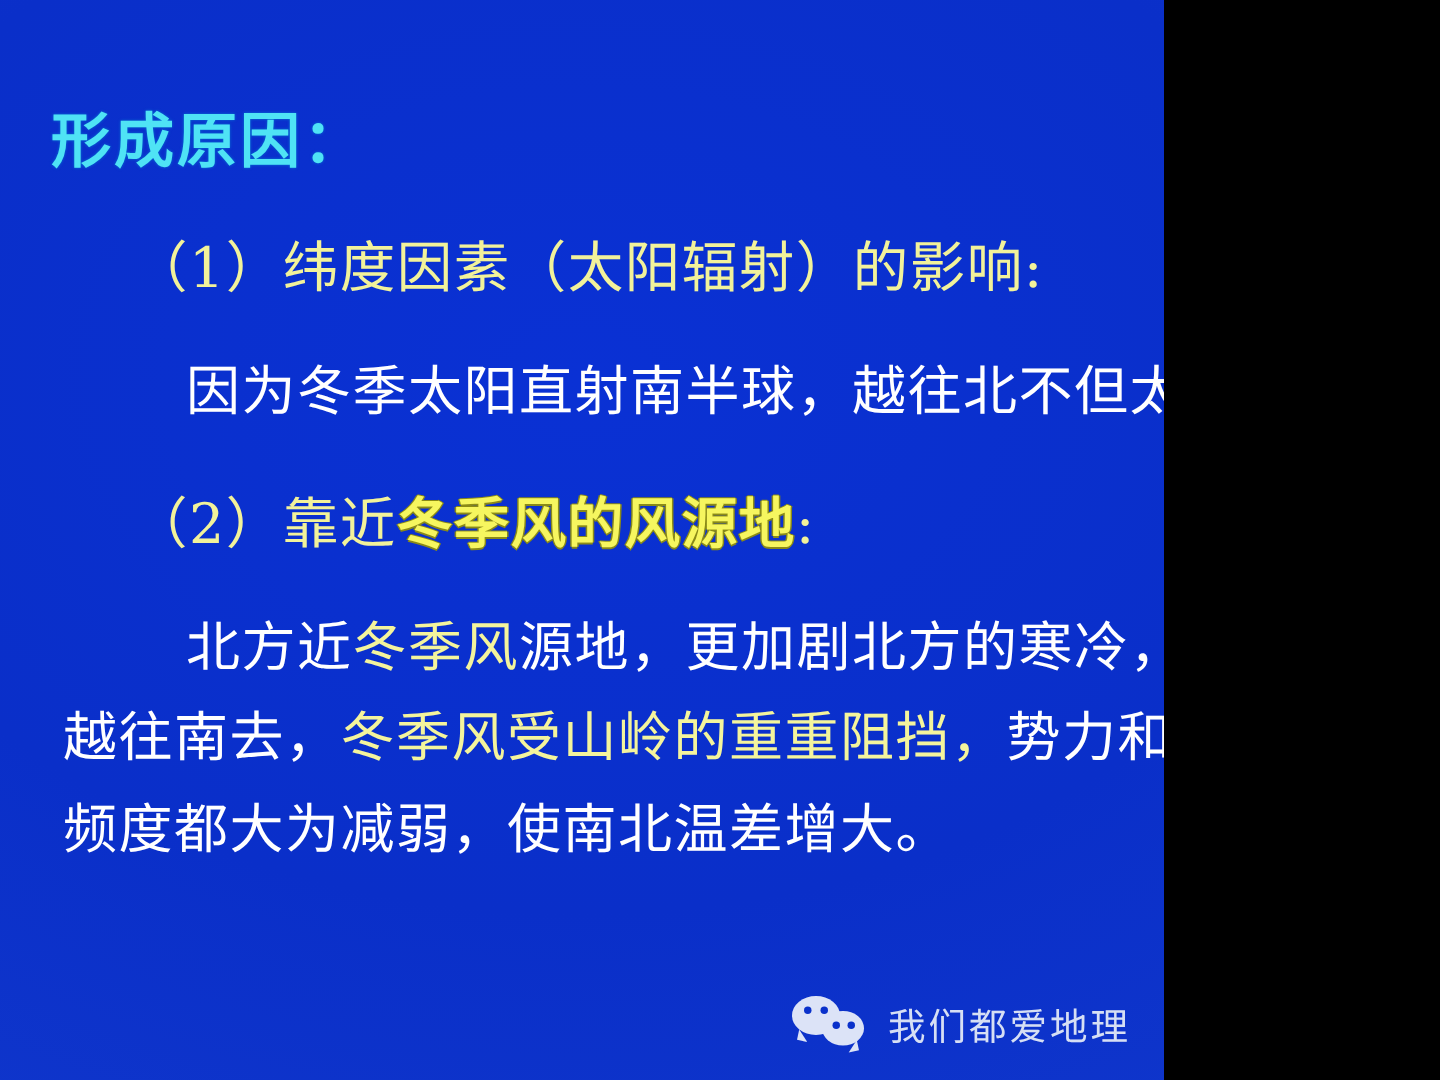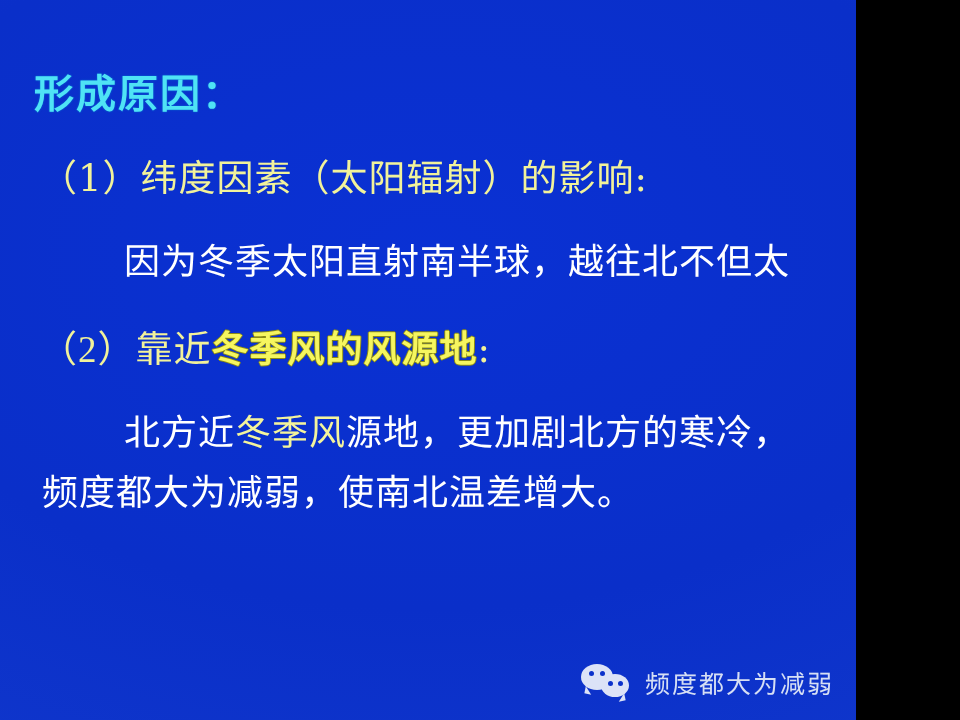--- a/index.html
+++ b/index.html
@@ -3,21 +3,21 @@
 <meta charset="utf-8">
 <title>slide</title>
 <style>
   html, body {
     margin: 0;
     padding: 0;
     background: #000;
   }
   #slide {
     position: relative;
-    width: 856px;
+    width: 776px;
     height: 720px;
     overflow: hidden;
     background: #0a31cc;
     background-image:
       radial-gradient(ellipse 120% 90% at 50% 35%, #0a31d4 0%, #0a2fc9 55%, #1138cc 100%);
     font-family: "DejaVu Serif", "Liberation Serif", serif;
     -webkit-font-smoothing: antialiased;
   }
 
   
@@ -44,21 +44,21 @@
 
   .line {
     font-size: 38px;
     line-height: 60px;
     white-space: nowrap;
     color: #ffffff;
     letter-spacing: 1px;
   }
 
   .heading {
-    padding-left: 40px;
+    padding-left: 88px;
     color: #f2f29a;
     font-size: 37px;
     line-height: 62px;
     letter-spacing: 1px;
   }
 
   .para {
     padding-left: 42px;
     font-size: 36px;
     line-height: 60px;
@@ -155,33 +155,34 @@
   <div class="body">
 
     <div class="line heading">（1）纬度因素（太阳辐射）的影响:</div>
 
     <div class="gap-1"></div>
 
     <div class="line para indent"><span style="color: rgb(255, 255, 255);">因为冬季太阳直射南半球，越往北不但太</span></div>
 
     <div class="gap-2"></div>
 
-    <div class="line heading"><span style="color: rgb(242, 242, 154); font-family: Liberation Serif, serif;">（2）靠近</span><span class="em-bold-yellow">冬季风的风源地</span><span style="color: rgb(242, 242, 154);">:</span></div>
+    <div class="line heading"><span style="color: rgb(242, 242, 154);">（2）靠近</span><span class="em-bold-yellow">冬季风的风源地</span><span style="color: rgb(242, 242, 154);">:</span></div>
 
     <div class="gap-1"></div>
 
     <div class="line para indent"><span style="color: rgb(255, 255, 255);">北方近</span><span class="em-yellow">冬季风</span><span style="color: rgb(255, 255, 255);">源地，更加剧北方的寒冷，</span></div>
+    <div class="line para"><span style="color: rgb(255, 255, 255);">越往南去，</span><span class="em-yellow">冬季风受山岭的重重阻挡，</span><span style="color: rgb(255, 255, 255);">势力和</span></div>
     <div class="line para"><span style="color: rgb(255, 255, 255); font-family: Liberation Serif, serif;">频度都大为减弱，使南北温差增大。</span></div>
   </div>
 
   <div class="watermark">
     <span class="wechat-mark">
       <span class="bubble big"></span>
       <span class="bubble small"></span>
       <span class="dot d1"></span>
       <span class="dot d2"></span>
       <span class="dot d3"></span>
       <span class="dot d4"></span>
     </span>
-    <span class="wm-text">频度都大为减弱</span>
+    <span class="wm-text">我们都爱地理</span>
   </div>
 
 </div>
 
 </body></html>

